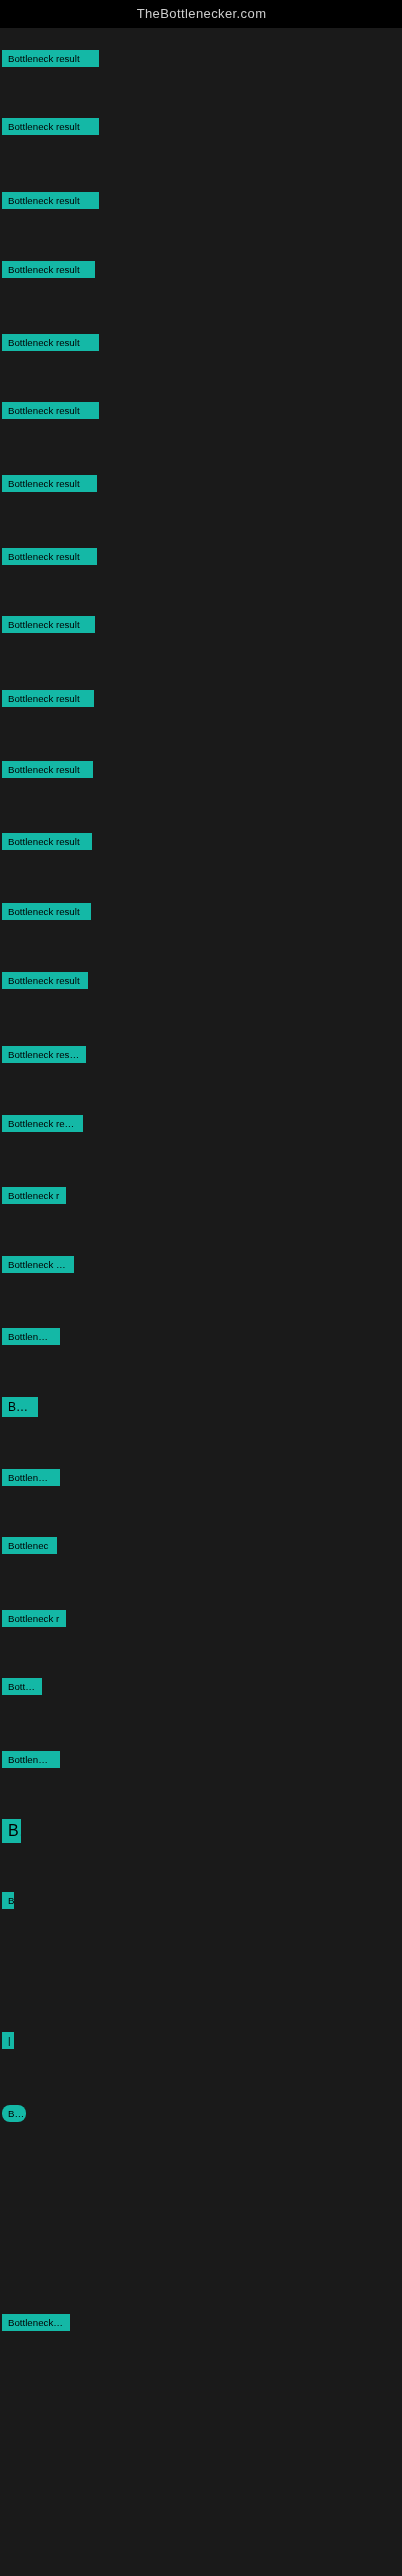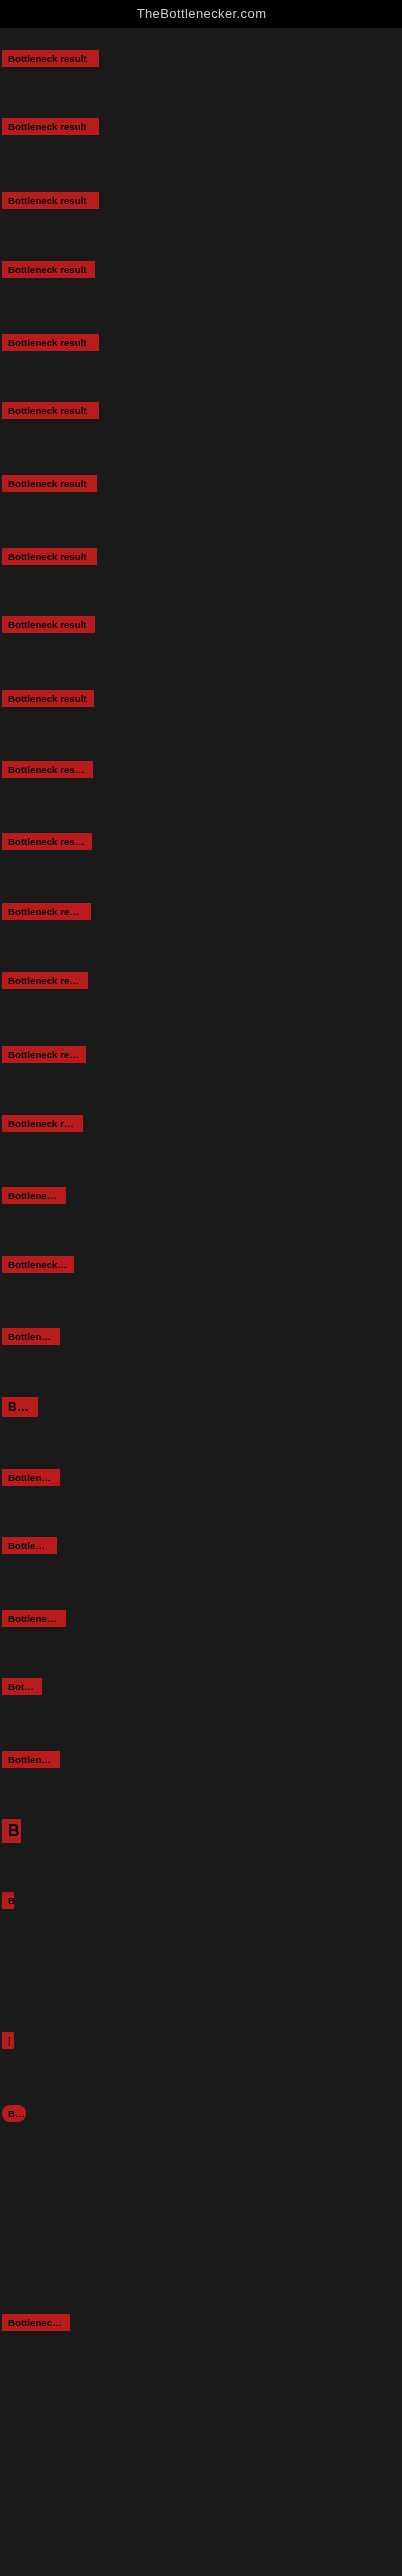--- a/index.html
+++ b/index.html
@@ -15,24 +15,24 @@
       position: relative;
     }
     .site-title {
       text-align: center;
       color: #cccccc;
       font-size: 13px;
       padding: 6.4px 0;
       letter-spacing: 0.4px;
     }
     .bottleneck-label {
-      background-color: #b91c1c;
+      background-color: #14b8a6;
       color: #000000;
       font-size: 9.7px;
-      font-weight: bold;
+      font-weight: normal;
       padding: 3.2px 6.4px;
       display: inline-block;
       white-space: nowrap;
       overflow: hidden;
       text-overflow: ellipsis;
     }
     .result-row {
       position: absolute;
       left: 1.6px;
     }

